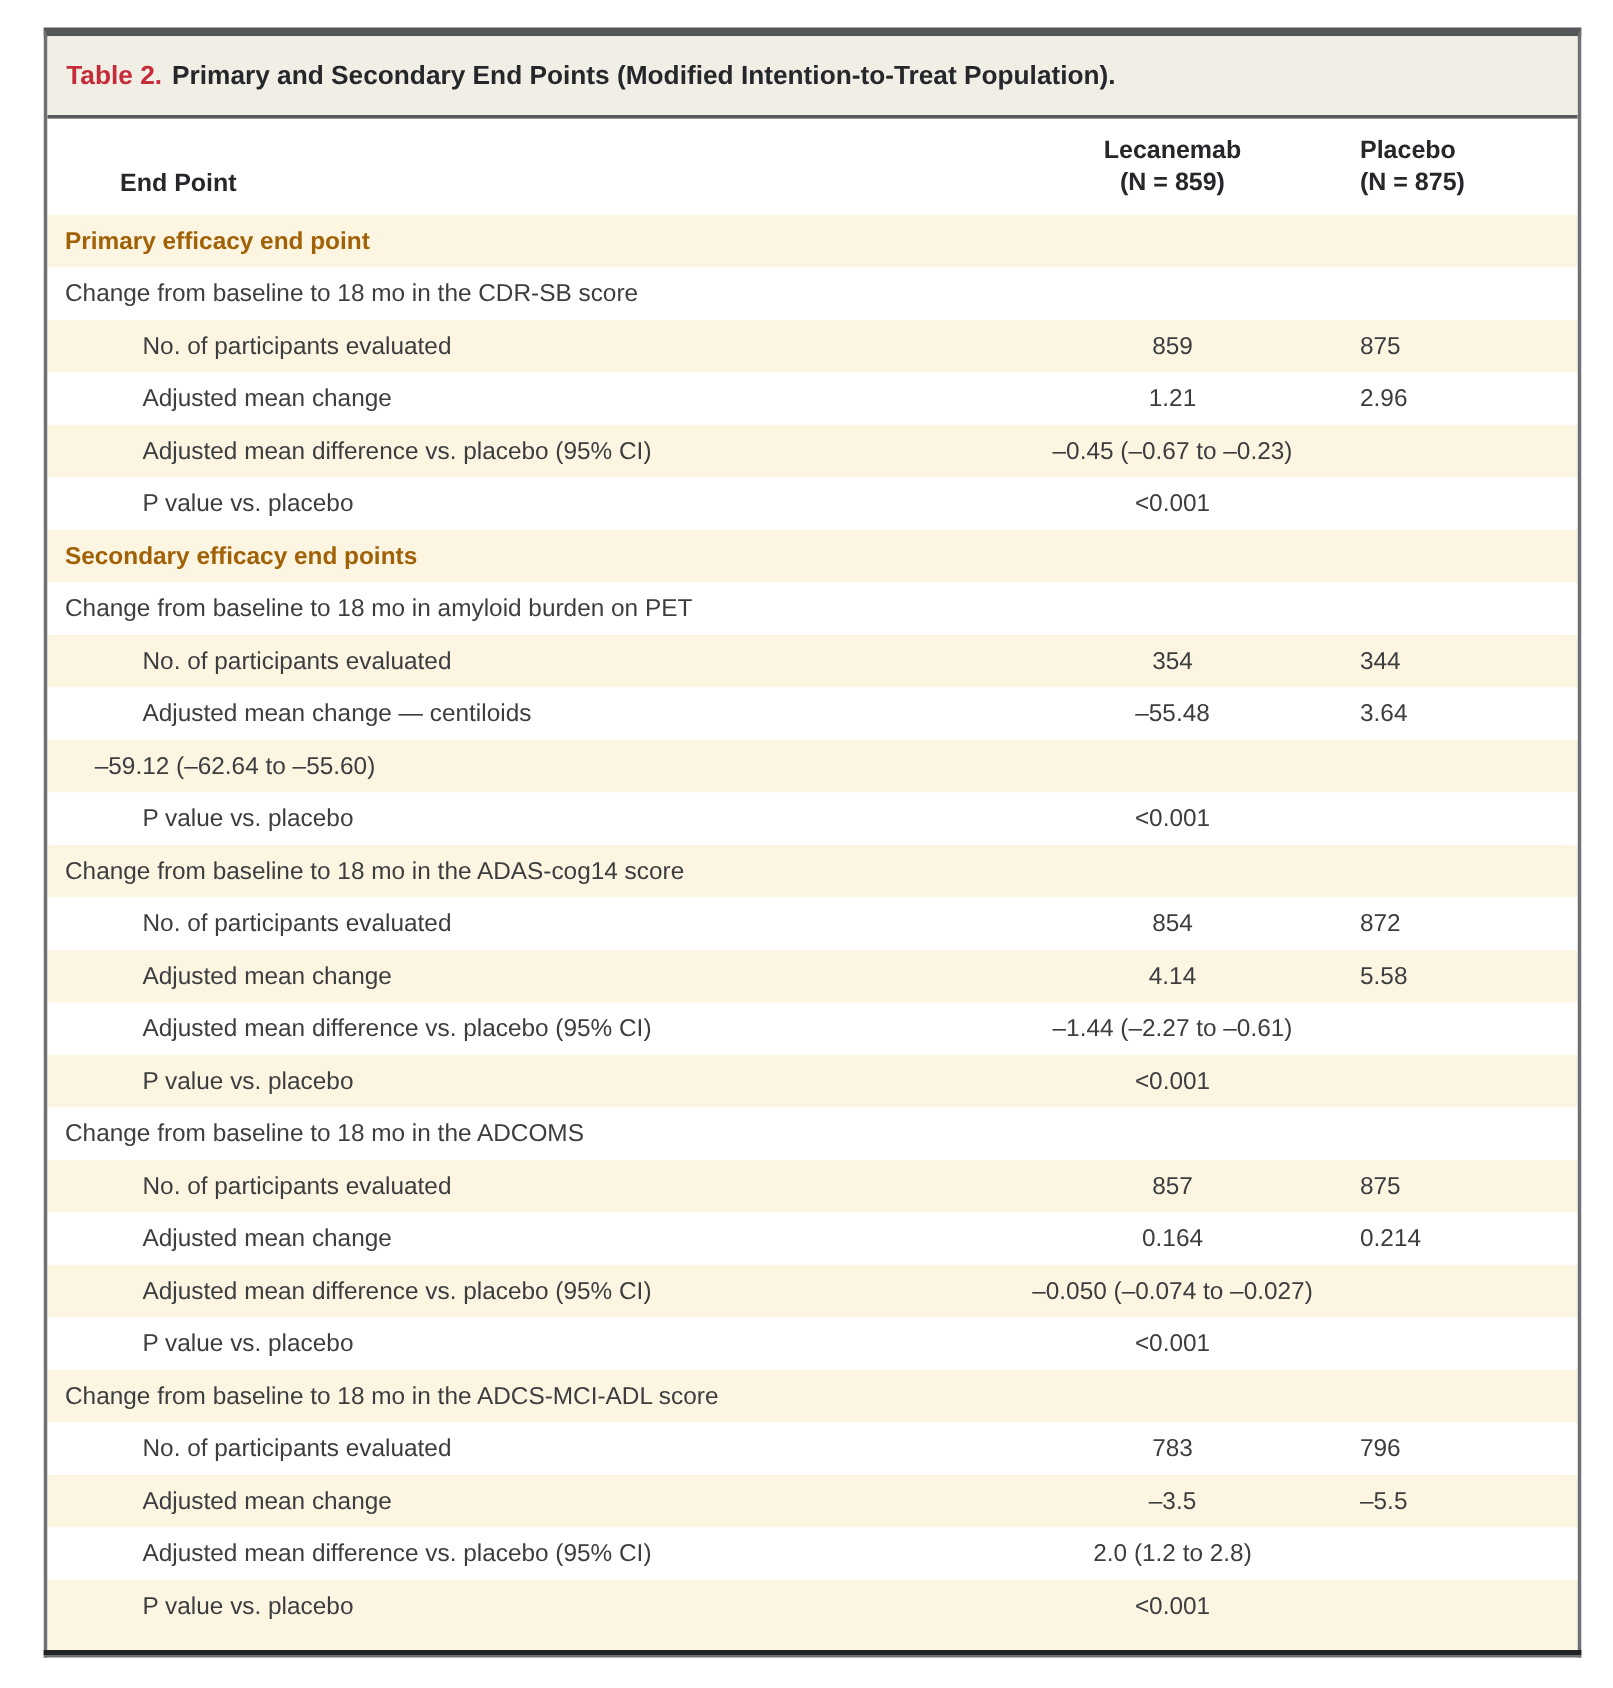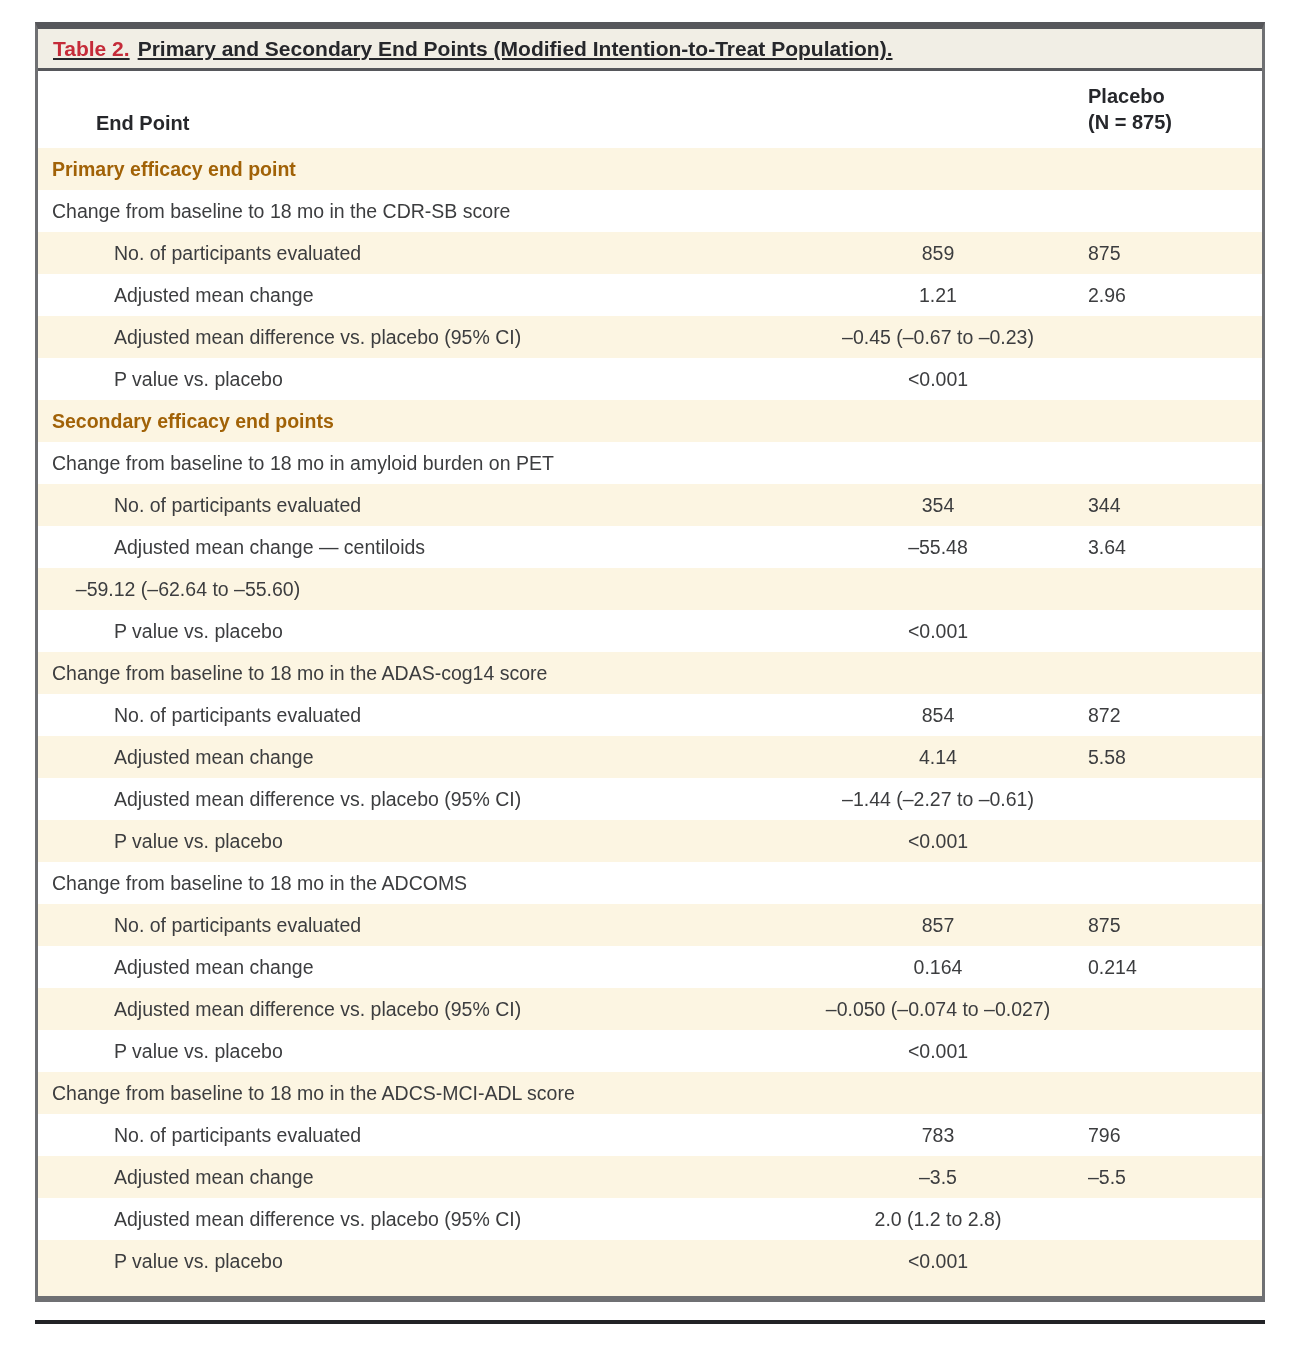--- a/index.html
+++ b/index.html
@@ -18,31 +18,30 @@
     top: 22px;
     width: 1230px;
     box-sizing: border-box;
     border-top: 7px solid #56575b;
     border-left: 3px solid #6f7073;
     border-right: 3px solid #6f7073;
     border-bottom: 6px solid #6f7073;
     background: #ffffff;
   }
   .title-bar {
-    height: 42px;
+    height: 66px;
     background: #f1eee5;
     border-bottom: 3px solid #56575b;
     display: flex;
     align-items: center;
     padding: 0 15px;
     font-size: 21px;
     font-weight: bold;
     color: #26272b;
     box-sizing: border-box;
-    text-decoration: underline;
   }
   .title-prefix { color: #c52b39; margin-right: 8px; white-space: nowrap; }
   .header-row {
     height: 77px;
     background: #ffffff;
     display: flex;
     align-items: flex-end;
     padding: 0 14px 13px 0;
     box-sizing: border-box;
     font-weight: bold;
@@ -81,20 +80,24 @@
 
 <div class="table-card">
 
   <div class="title-bar">
     <span class="title-prefix">Table 2.</span>
     <span class="title-text">Primary and Secondary End Points (Modified Intention-to-Treat Population).</span>
   </div>
 
   <div class="header-row">
     <div class="cell label">End Point</div>
+    <div class="cell lec col-head">
+      <div>Lecanemab</div>
+      <div>(N = 859)</div>
+    </div>
     <div class="cell pla col-head">
       <div>Placebo</div>
       <div>(N = 875)</div>
     </div>
   </div>
 
   <div id="table-body">
       <div class="row section stripe">
         <div class="cell label">Primary efficacy end point</div>
         <div class="cell lec"></div>

